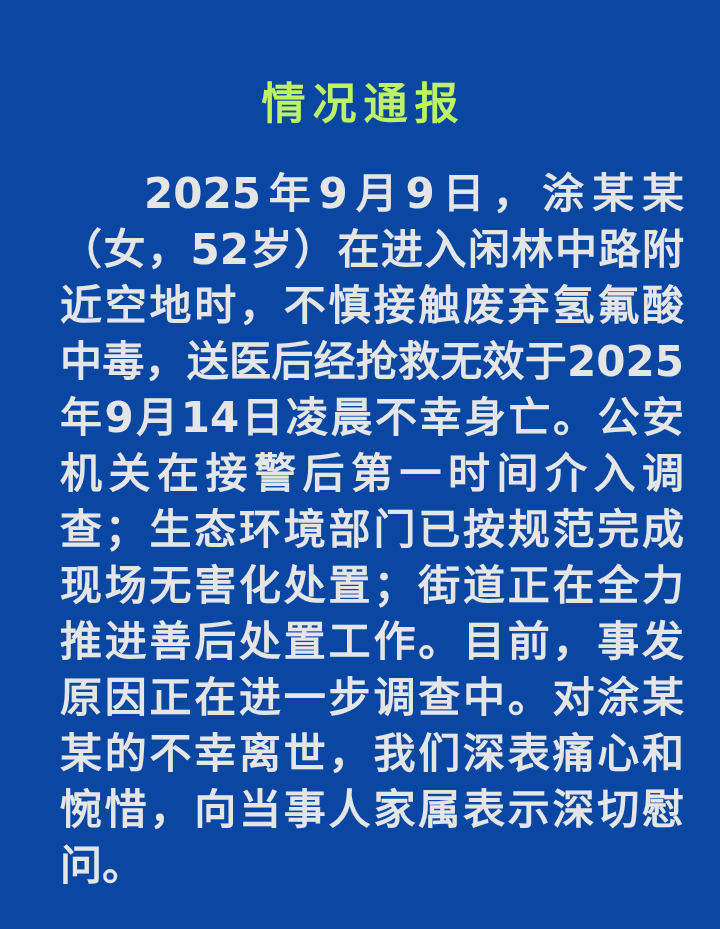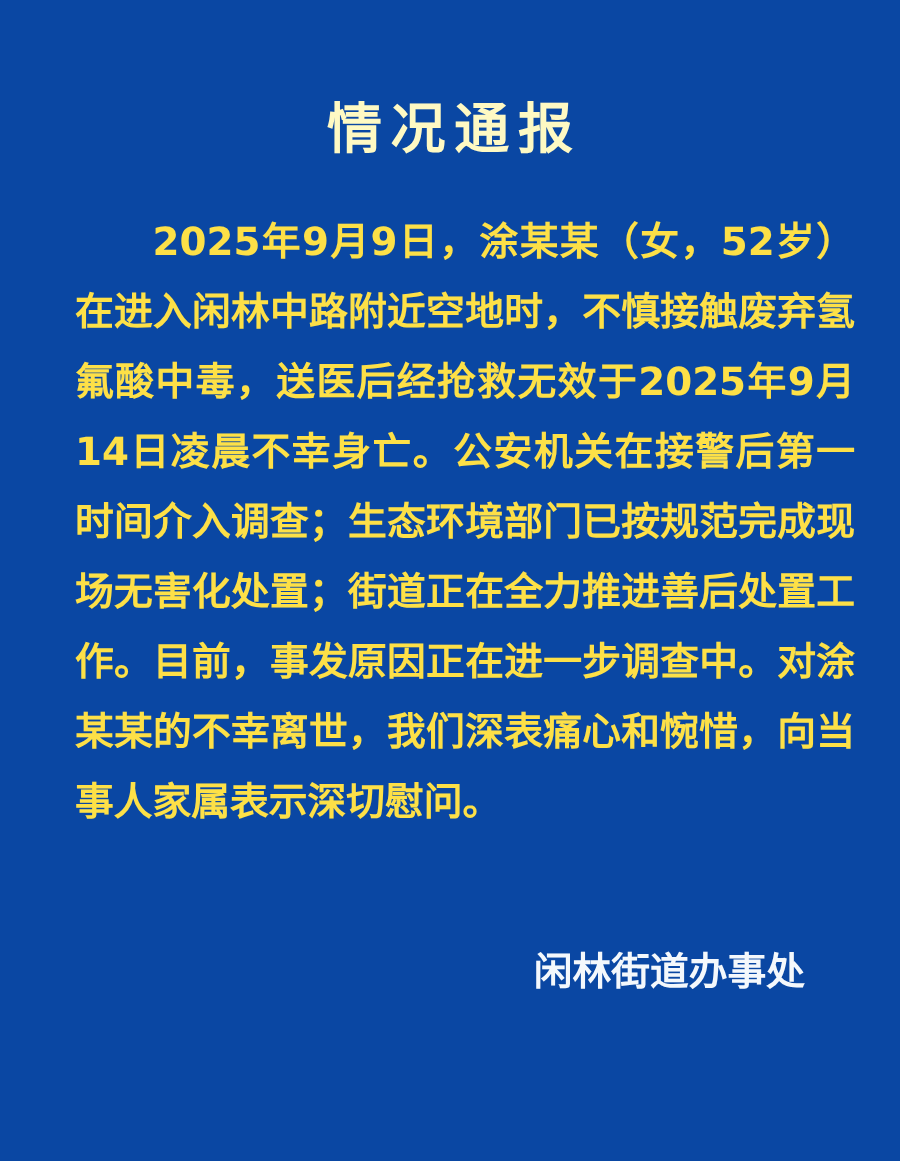--- a/index.html
+++ b/index.html
@@ -19,30 +19,30 @@
     font-weight: 700;
   }
   .notice-title {
     margin: 0;
     text-align: center;
     font-size: 44px;
     line-height: 1.1;
     letter-spacing: 7px;
     text-indent: 7px; 
     font-weight: 800;
-    color: #fef9c3;
+    color: #bef264;
   }
   .notice-body {
     margin: 38px 36px 0 60px;
-    font-size: 31px;
+    font-size: 42px;
     line-height: 56px;
     text-align: justify;
     text-indent: 2em;
     word-break: break-all;
-    color: #fde047;
+    color: #e5e5e5;
   }
   .signature-block {
     margin-top: 88px;
     padding-right: 76px;
     text-align: right;
     font-size: 31px;
     line-height: 41px;
     color: #F4F8FC;
   }
 </style>

